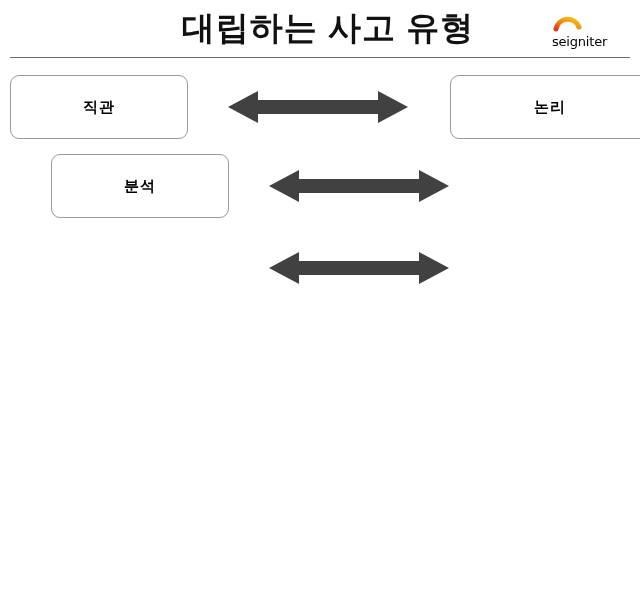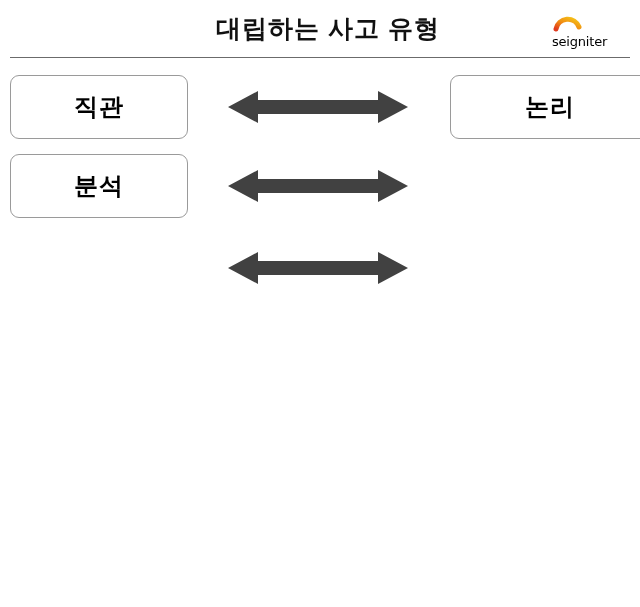--- a/index.html
+++ b/index.html
@@ -20,21 +20,21 @@
     position: relative;
     height: 58px;
     width: 640px;
   }
   .page-title {
     position: absolute;
     left: 0;
     right: 0;
     top: 12px;
     text-align: center;
-    font-size: 25px;
+    font-size: 33px;
     font-weight: bold;
     color: #111111;
     letter-spacing: 1px;
     line-height: 32px;
     padding-left: 16px;
   }
   .brand-logo {
     position: absolute;
     right: 14px;
     top: 8px;
@@ -73,34 +73,35 @@
   .pair-group:first-child {
     margin-top: 17px;
   }
   .pair-row {
     position: relative;
     height: 64px;
     margin-bottom: 15px;
   }
   .pair-row:last-child {
     margin-bottom: 0;
+    margin-left: 41px;
   }
 
   .concept-box {
     position: absolute;
     top: 0;
     height: 64px;
     box-sizing: border-box;
     border: 1px solid #9a9a9a;
     border-radius: 9px;
     background: #ffffff;
     display: flex;
     align-items: center;
     justify-content: center;
-    font-size: 24px;
+    font-size: 15px;
     font-weight: bold;
     color: #000000;
     letter-spacing: 1px;
   }
   .concept-box.left {
     left: 10px;
     width: 178px;
   }
   .concept-box.right {
     left: 450px;

